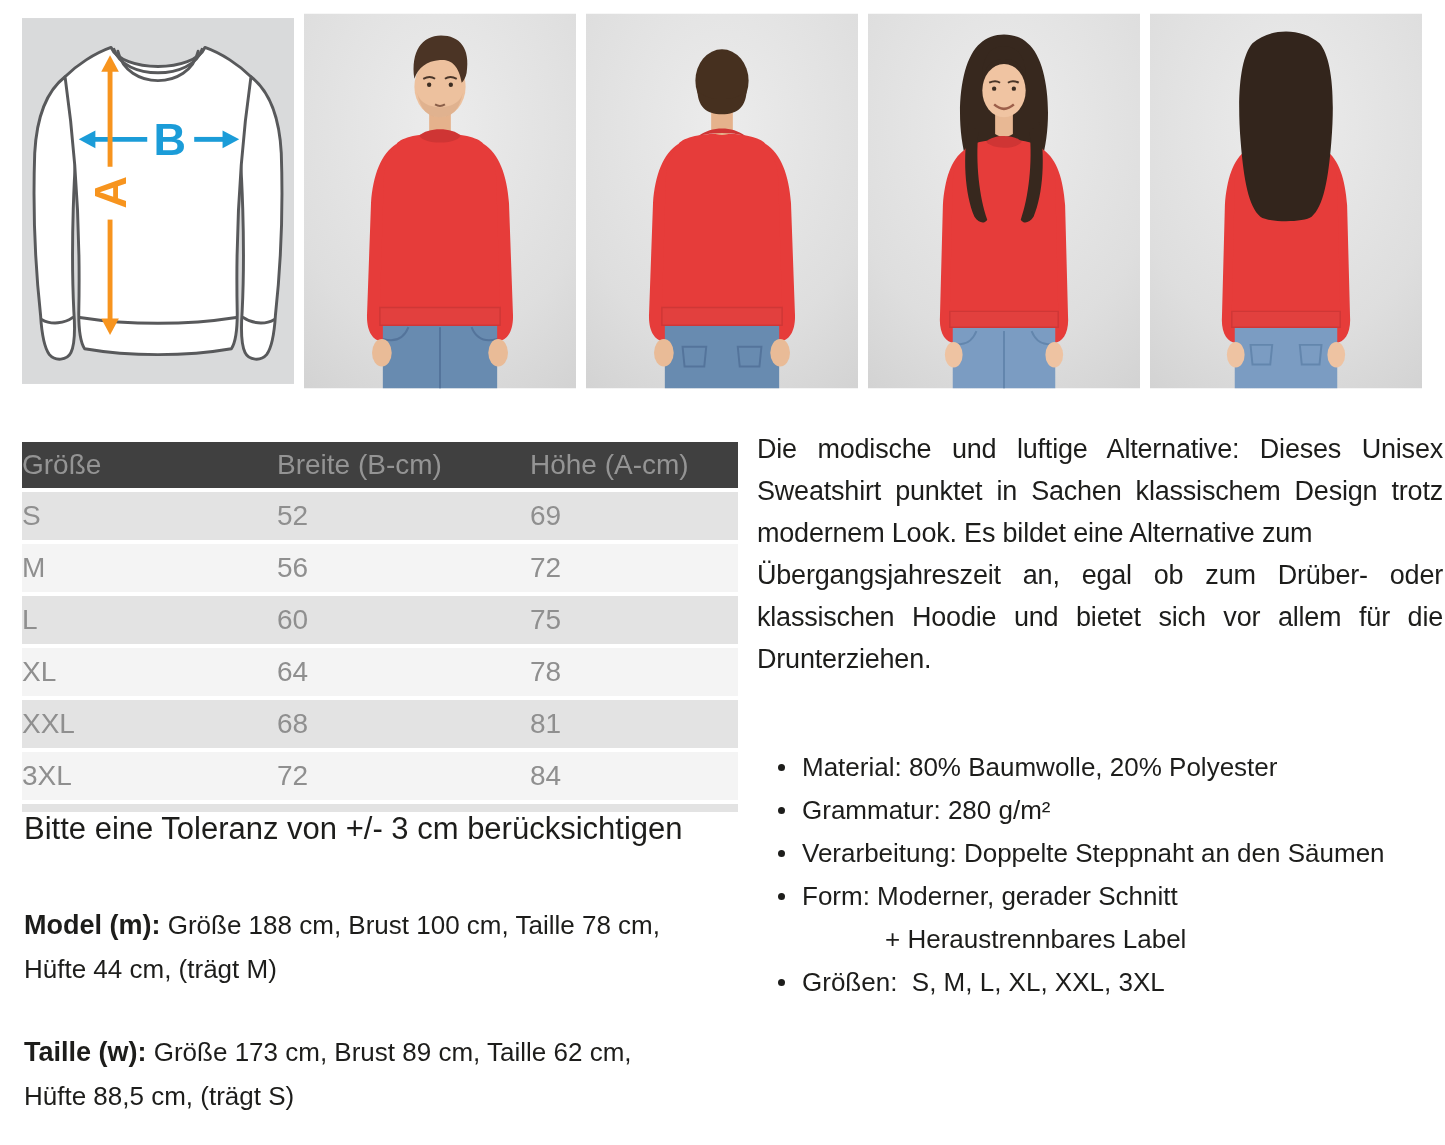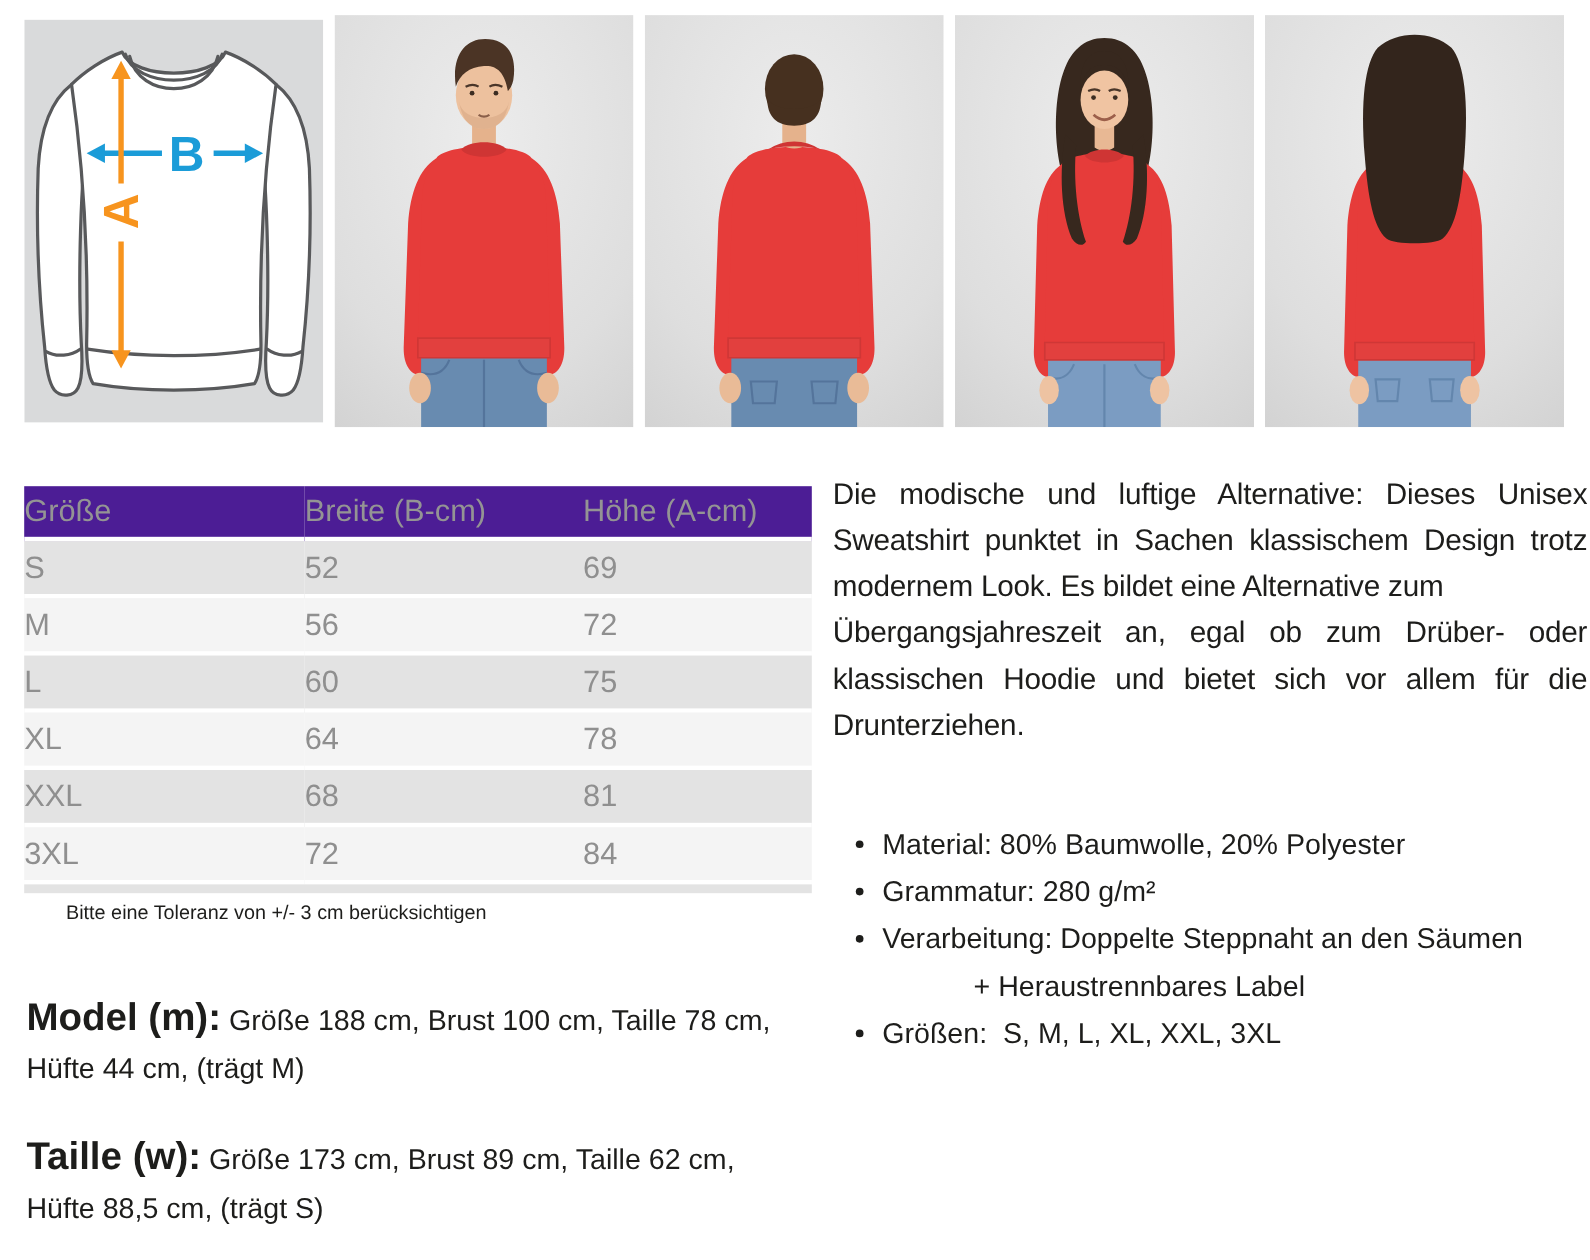--- a/index.html
+++ b/index.html
@@ -11,35 +11,35 @@
   .top-row{position:absolute;left:22px;top:12px;width:1400px;height:378px;display:flex;gap:10px;}
   .panel{flex:1;overflow:hidden;}
   .panel svg{display:block;width:100%;height:100%;}
 
   
   .size-table-wrap{position:absolute;left:22px;top:442px;width:716px;}
   table.size-table{border-collapse:separate;border-spacing:0;width:100%;table-layout:fixed;
     font-size:28px;color:#8f8f8f;}
   table.size-table th,table.size-table td{box-sizing:border-box;font-weight:normal;text-align:left;
     padding:0;border-bottom:4px solid #ffffff;white-space:nowrap;overflow:hidden;}
-  table.size-table th{height:50px;background:#4c1d95;color:#949494;}
+  table.size-table th{height:50px;background:#404040;color:#949494;}
   table.size-table td{height:52px;}
   .col1{width:255px;}
   .col2{width:253px;}
   th.c1,td.c1{padding-left:63px;}
   tr.dark td{background:#e3e3e3;}
   tr.light td{background:#f4f4f4;}
   .table-strip{width:100%;height:8px;background:#e3e3e3;}
 
-  .tolerance{position:absolute;left:24px;top:812px;width:700px;font-size:18px;line-height:34px;color:#1d1d1b;margin-left:36px;}
+  .tolerance{position:absolute;left:24px;top:812px;width:700px;font-size:31px;line-height:34px;color:#1d1d1b;}
 
   .model-block{position:absolute;left:24px;width:700px;font-size:26px;line-height:44px;color:#1d1d1b;}
   .model-m{top:903px;}
   .model-w{top:1030px;}
-  .model-block b{font-size:35px;}
+  .model-block b{font-size:27px;}
 
   
   .description{position:absolute;left:757px;top:428px;width:686px;font-size:27px;line-height:42px;
     letter-spacing:-0.2px;color:#1d1d1b;}
   .description .dl{overflow:hidden;white-space:nowrap;}
   .description .jl{white-space:normal;text-align:justify;text-align-last:justify;}
 
   .features{position:absolute;left:757px;top:734px;width:686px;font-size:26px;line-height:43px;color:#1d1d1b;}
   .features ul{list-style:none;margin:12px;padding:0;}
   .features li{position:relative;padding-left:33px;white-space:nowrap;}
@@ -265,16 +265,17 @@
   <div class="dl jl">Übergangsjahreszeit an, egal ob zum Drüber- oder</div>
   <div class="dl jl">klassischen Hoodie und bietet sich vor allem für die</div>
   <div class="dl">Drunterziehen.</div>
 </div>
 
 <div class="features">
   <ul>
     <li class="b">Material: 80% Baumwolle, 20% Polyester</li>
     <li class="b">Grammatur: 280 g/m²</li>
     <li class="b">Verarbeitung: Doppelte Steppnaht an den Säumen</li>
+    <li class="b">Form: Moderner, gerader Schnitt</li>
     <li class="c2">+ Heraustrennbares Label</li>
     <li class="b">Größen:&nbsp; S, M, L, XL, XXL, 3XL</li>
   </ul>
 </div>
 
 </body></html>

